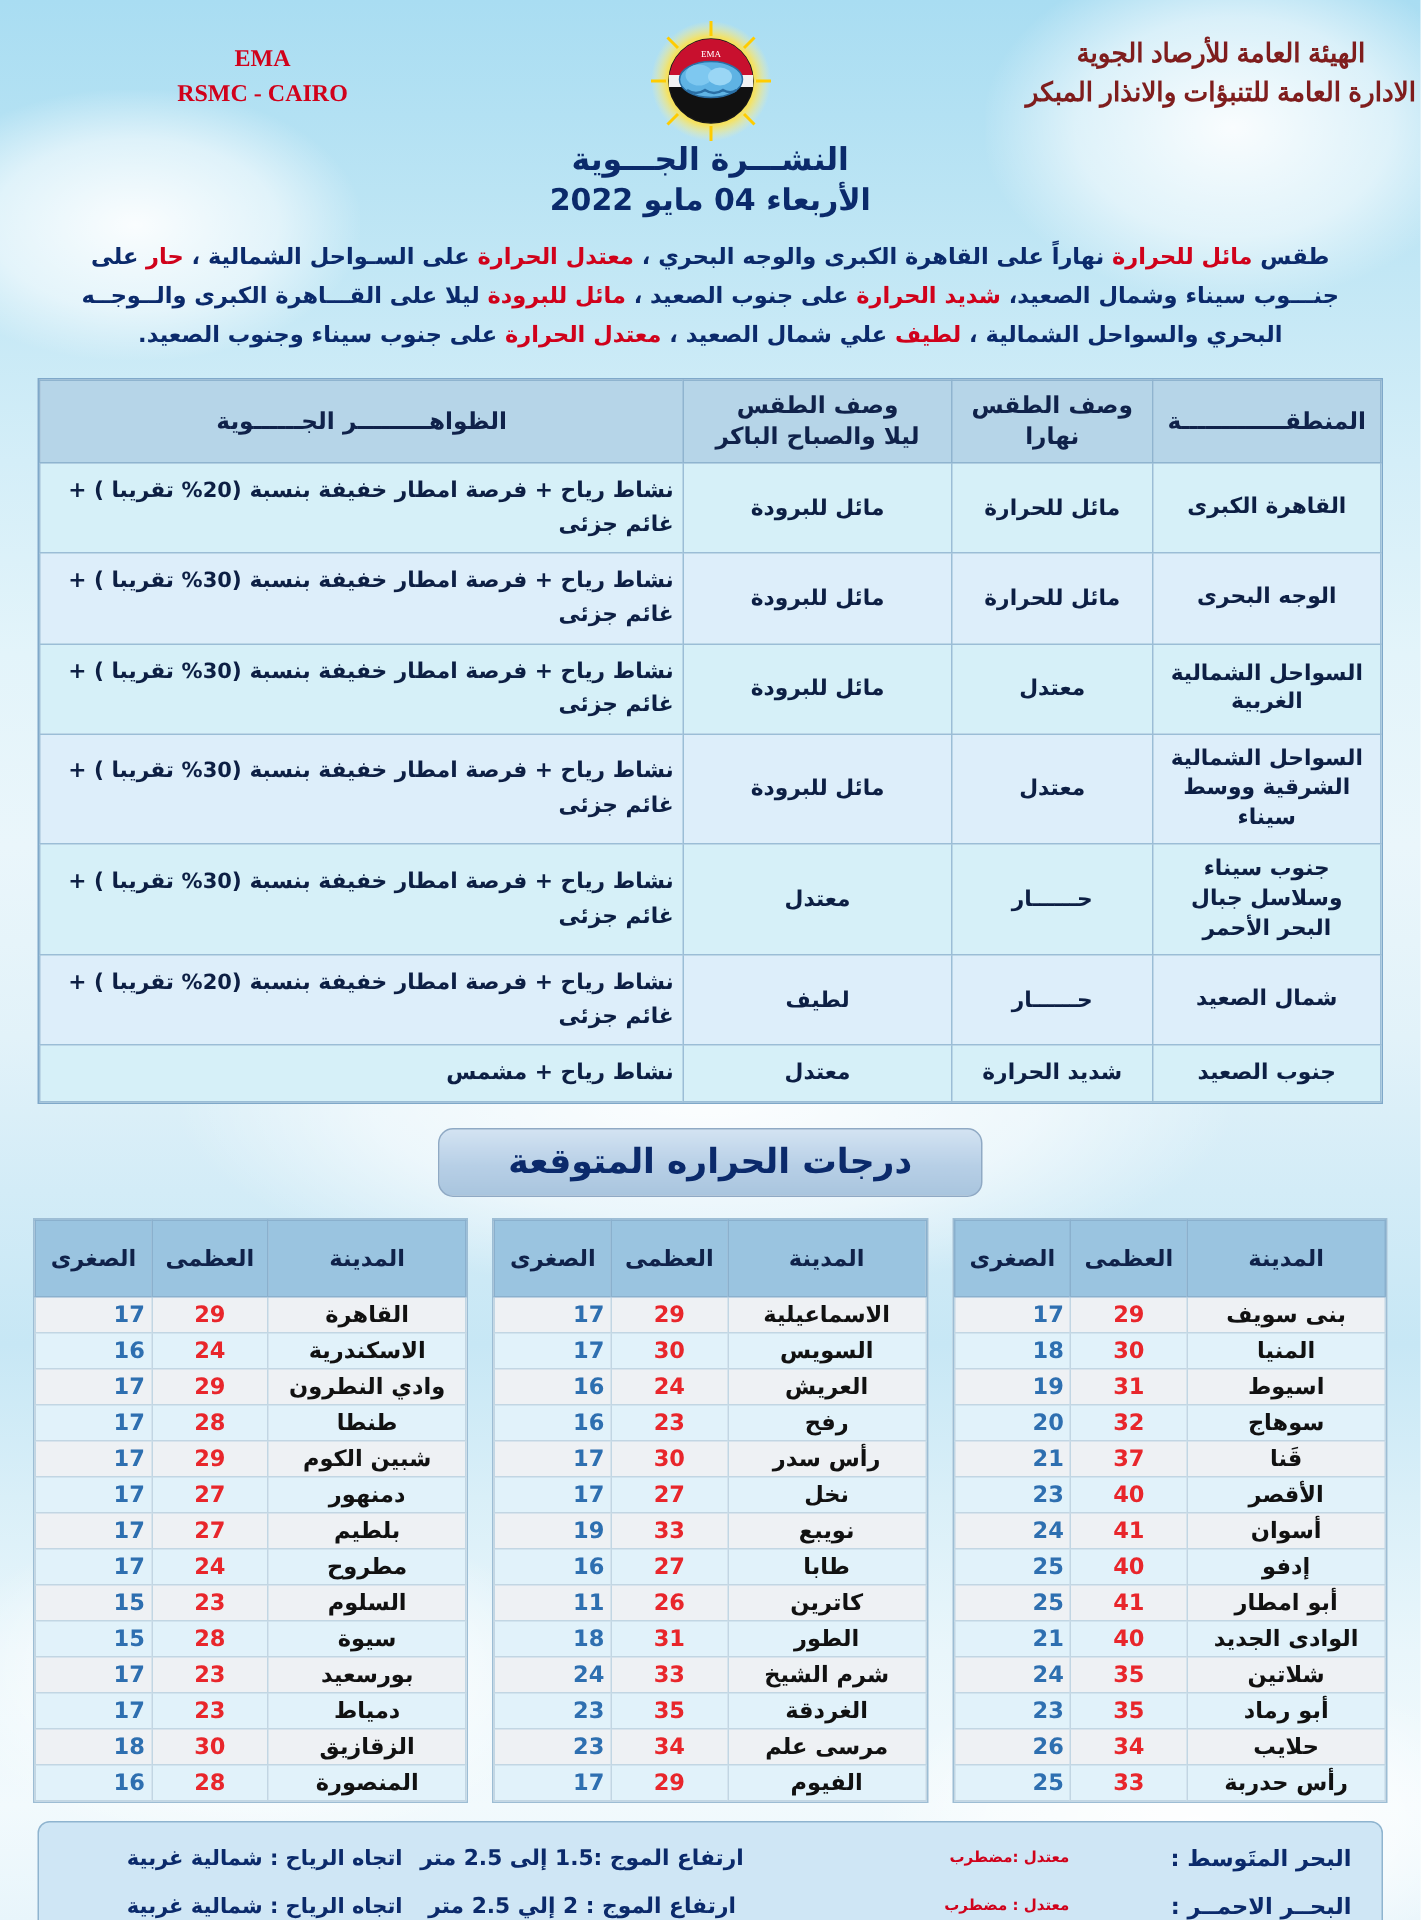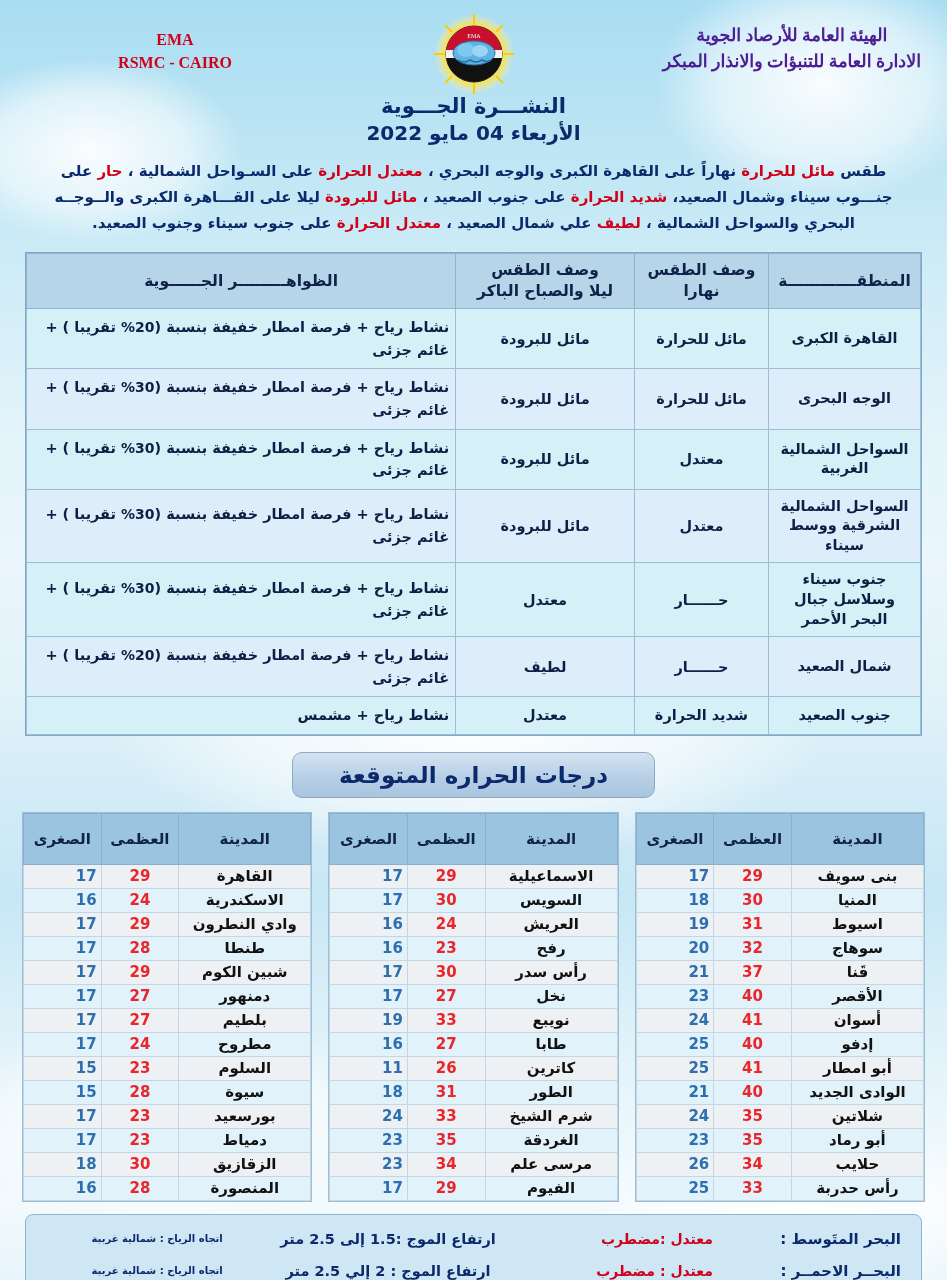--- a/index.html
+++ b/index.html
@@ -47,28 +47,28 @@
     z-index: 2;
   }
 
   
   .header {
     position: relative;
     height: 96px;
   }
   .org-titles {
     position: absolute;
-    right: 26px;
+    right: 3px;
     top: 22px;
     text-align: center;
-    color: #4c1d95;
+    color: #7f1d1d;
     font-weight: bold;
     font-size: 17.5px;
     line-height: 1.5;
-    font-family: Liberation Serif, serif;
+    font-family: Liberation Sans, sans-serif;
   }
   .ema-en {
     position: absolute;
     left: 60px;
     top: 28px;
     width: 230px;
     text-align: center;
     color: #d0021b;
     font-weight: bold;
     font-size: 16px;
@@ -200,23 +200,23 @@
   }
   .sea-row {
     display: flex;
     align-items: center;
     padding: 7px 4px;
     font-weight: bold;
     font-size: 15px;
     color: #0b2a6b;
   }
   .sea-name { width: 22%; text-align: right; white-space: nowrap; }
-  .sea-state { width: 24%; text-align: right; color: #d0021b; font-size: 14px; }
+  .sea-state { width: 24%; text-align: right; color: #d0021b; font-size: 10px; }
   .sea-wave { width: 28%; text-align: center; font-size: 14.5px; }
-  .sea-wind { width: 26%; text-align: center; font-size: 10px; }
+  .sea-wind { width: 26%; text-align: right; font-size: 14px; }
 </style>
 </head>
 <body>
 
 <div class="cloud" id="cloud-tr"></div>
 <div class="cloud" id="cloud-tl"></div>
 <div class="cloud" id="cloud-mid"></div>
 <div class="cloud" id="cloud-bl"></div>
 <div class="cloud" id="cloud-br"></div>
 

